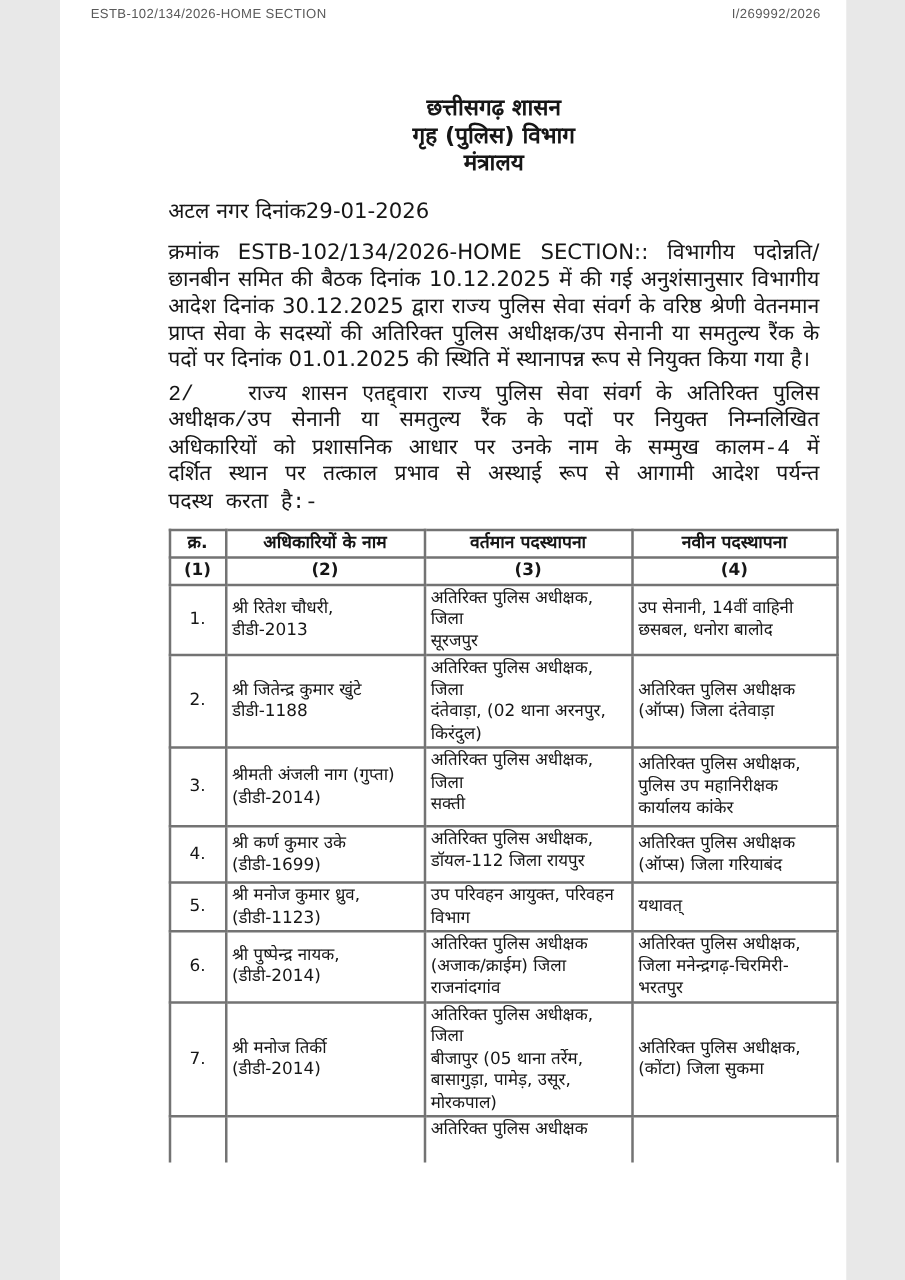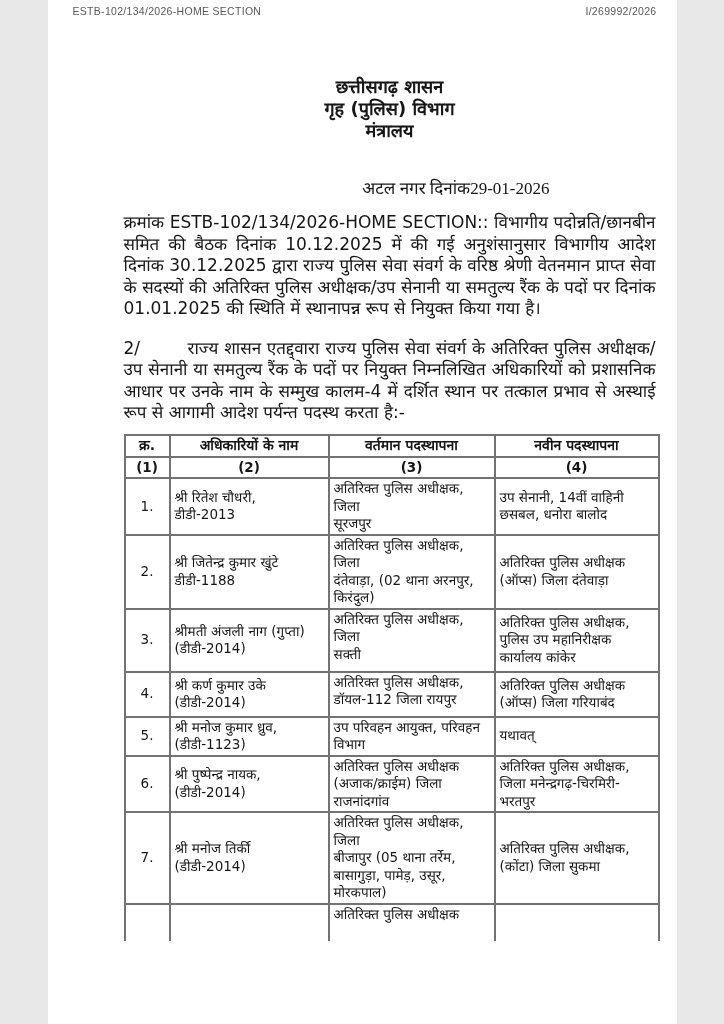--- a/index.html
+++ b/index.html
@@ -13,28 +13,28 @@
     color:#161616;
     overflow:hidden;
   }
   .ref-row {
     position:absolute; top:5px; left:25px; right:20px;
     display:flex; justify-content:space-between;
     font-family:"Liberation Sans", sans-serif;
     font-size:10.5px; letter-spacing:0.3px; color:#595959;
   }
   .content {
-    position:absolute; left:76px; right:21px; top:76px;
+    position:absolute; left:87px; right:21px; top:76px;
   }
   .gov-header { text-align:center; font-weight:bold; font-size:18px; line-height:22px; }
   .gov-header div { white-space:nowrap; }
   .order-heading { text-align:center; font-weight:bold; font-size:17px; margin-top:19px; line-height:21px; }
-  .date-line { text-align:right; padding-right:106px; font-size:17px; margin-top:36px; line-height:22px;font-family:Liberation Serif, serif; }
+  .date-line { text-align:left; padding-right:106px; font-size:17px; margin-top:16px; line-height:22px; }
   .para { text-align:justify; font-size:17px; line-height:21.5px; margin-top:12px; }
-  .para.second { margin-top:18px; }
+  .para.second { margin-top:6px;font-family:Liberation Mono, monospace; }
   .para2-num { display:inline-block; width:64px; }
   table.officers {
     margin-top:10px;
     border-collapse:collapse;
     table-layout:fixed;
     width:534px;
     font-size:13.5px; line-height:17.5px;
   }
   table.officers th, table.officers td {
     border:2px solid #737373;
@@ -122,21 +122,21 @@
 (डीडी-2014)</td>
         <td class="cur">अतिरिक्त पुलिस अधीक्षक, जिला
 सक्ती</td>
         <td class="new">अतिरिक्त पुलिस अधीक्षक,
 पुलिस उप महानिरीक्षक
 कार्यालय कांकेर</td>
       </tr>
       <tr style="height:45px">
         <td class="sno">4.</td>
         <td class="name">श्री कर्ण कुमार उके
-(डीडी-2014)</td>
+(डीडी-1699)</td>
         <td class="cur">अतिरिक्त पुलिस अधीक्षक,
 डॉयल-112 जिला रायपुर</td>
         <td class="new">अतिरिक्त पुलिस अधीक्षक
 (ऑप्स) जिला गरियाबंद</td>
       </tr>
       <tr style="height:37px">
         <td class="sno">5.</td>
         <td class="name">श्री मनोज कुमार ध्रुव,
 (डीडी-1123)</td>
         <td class="cur">उप परिवहन आयुक्त, परिवहन

